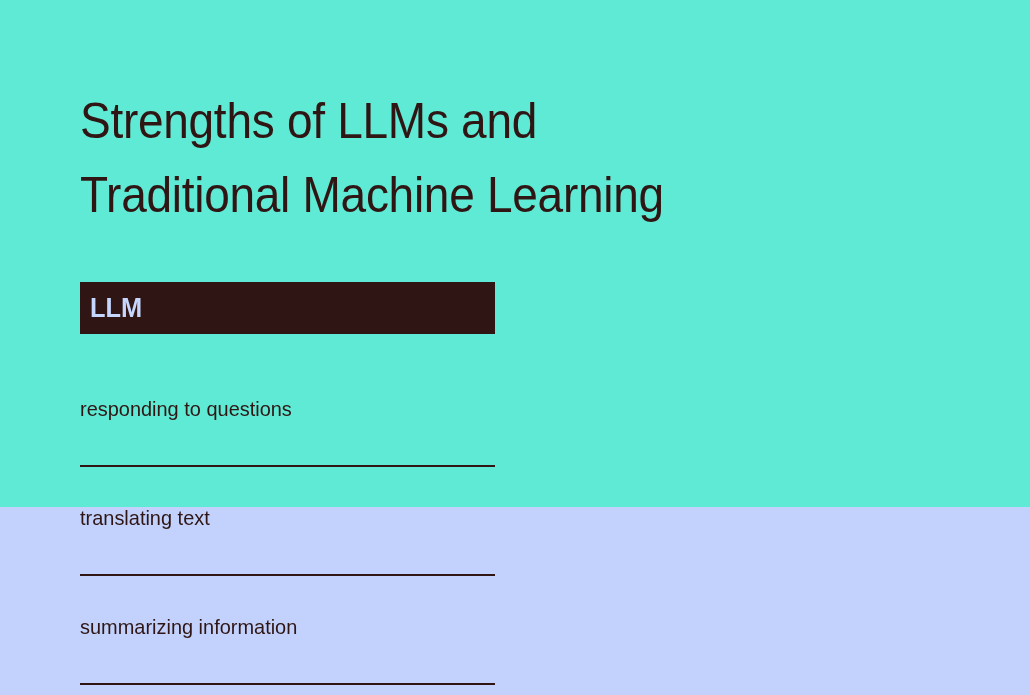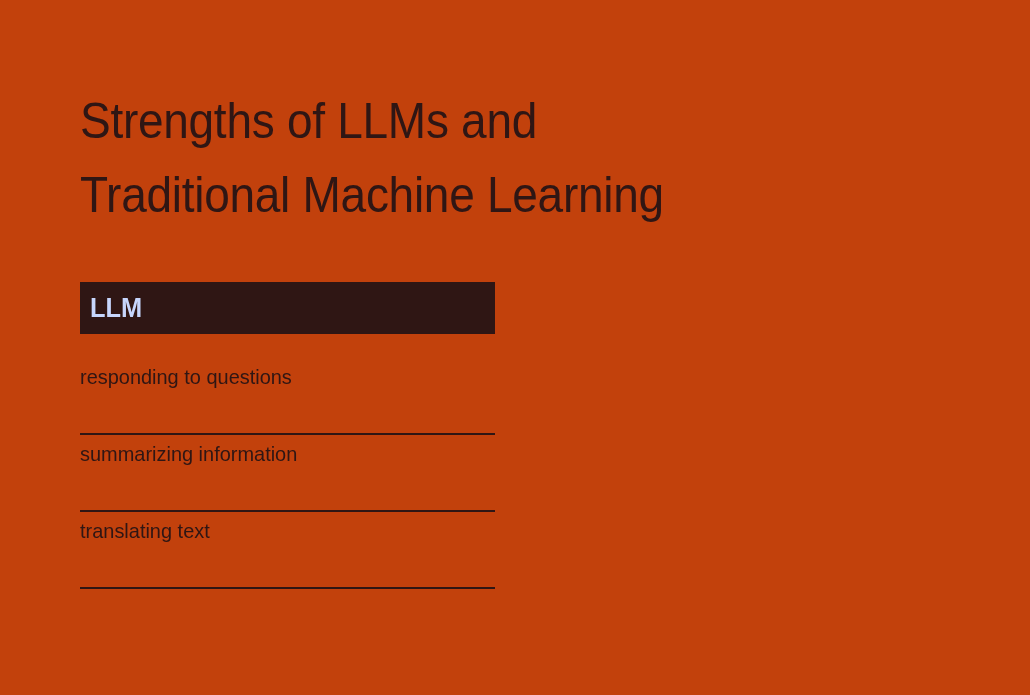--- a/index.html
+++ b/index.html
@@ -11,22 +11,22 @@
     width: 1030px;
     height: 695px;
     overflow: hidden;
     background: #C2D2FC;
     font-family: "Liberation Sans Narrow", "Liberation Sans", "DejaVu Sans", sans-serif;
     -webkit-font-smoothing: antialiased;
   }
   #slide {
     position: relative;
     width: 1030px;
-    height: 695px;
-    background: #c2410c;
+    height: 507px;
+    background: #5eead4;
     box-sizing: border-box;
   }
 
   
   #title {
     position: absolute;
     left: 80px;
     top: 84px;
     width: 860px;
     color: #2F1614;
@@ -80,20 +80,21 @@
     list-style: none;
     margin-top: 24px;
   }
   .list-item {
     height: 77px;
     box-sizing: border-box;
     display: flex;
     align-items: flex-start;
     padding-top: 6px;
     position: relative;
+    margin-top: 32px;
   }
   .list-item .item-label {
     color: #2F1614;
     font-size: 21px;
     line-height: 26px;
     font-weight: 400;
     transform: scaleX(0.95);
     transform-origin: left top;
     white-space: nowrap;
   }
@@ -122,24 +123,24 @@
 
     <div class="column">
       <div class="col-header">
         <span class="col-header-label">LLM</span>
       </div>
       <ul class="col-list">
         <li class="list-item">
           <span class="item-label">responding to questions</span>
         </li>
         <li class="list-item">
-          <span class="item-label">summarizing information</span>
+          <span class="item-label">translating text</span>
         </li>
         <li class="list-item">
-          <span class="item-label">translating text</span>
+          <span class="item-label">summarizing information</span>
         </li>
       </ul>
     </div>
 
     <div class="column">
     </div>
 
   </div>
 </div>
 

